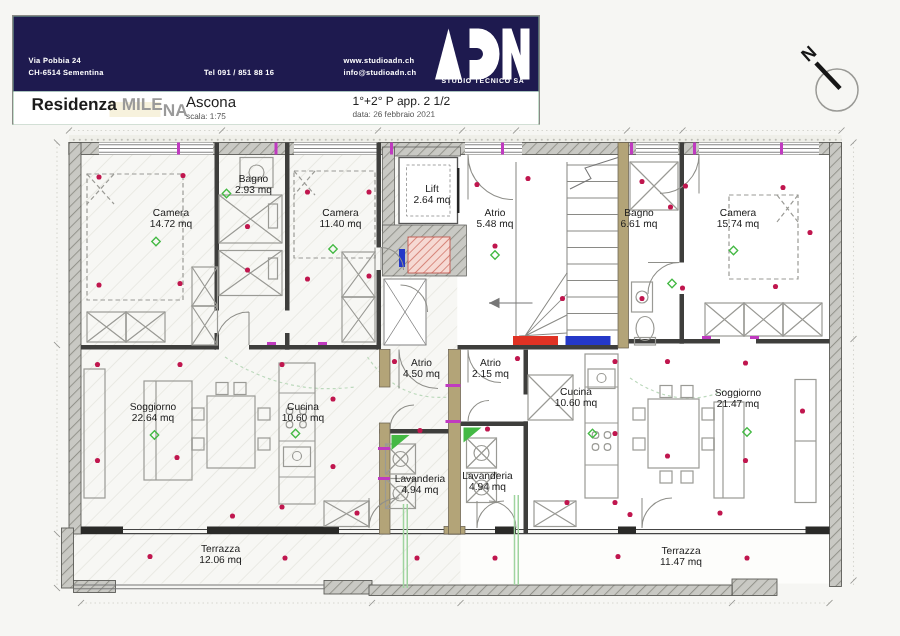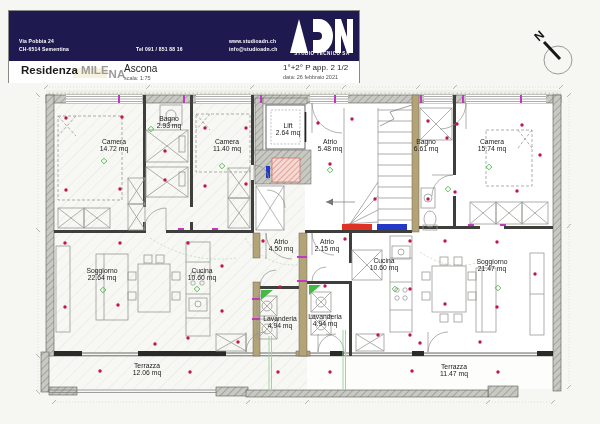--- a/index.html
+++ b/index.html
@@ -17,21 +17,21 @@
   .logo-sub{position:absolute;right:4px;top:40px;width:66px;text-align:center;color:#fff;
             font-size:4.6px;font-weight:bold;letter-spacing:.5px;}
   .strip{position:absolute;left:0;top:50px;width:100%;height:22px;background:#fff;}
   .res{position:absolute;left:12px;top:3px;font-size:11.5px;font-weight:bold;color:#1c1c1c;white-space:nowrap;}
   .res .gray{color:#9a9a9a;font-weight:bold;}
   .res .low{position:relative;top:4px;color:#9a9a9a;}
   .hl{position:absolute;left:64px;top:7px;width:34px;height:10px;background:#f3edcf;opacity:.7;}
   .loc{position:absolute;left:115px;top:2px;}
   .loc .big{font-size:10px;font-weight:normal;color:#1c1c1c;}
   .loc .small{font-size:5.5px;color:#555;margin-top:1px;}
-  .app{position:absolute;left:226px;top:2px;margin-left:48px;}
+  .app{position:absolute;left:226px;top:2px;}
   .app .big{font-size:8px;color:#222;}
   .app .small{font-size:5.5px;color:#555;margin-top:2px;}
   .sw{position:absolute;top:54px;box-sizing:border-box;}
   .sw1{left:288px;width:20px;height:13px;border:1px solid #8a8a86;background:#fff;}
   .sw2{left:312px;top:57px;width:9px;height:6px;border:1px solid #8a8a86;background:#fff;}
   .sw3{left:325px;width:22px;height:13px;background:#6b6b6b;}
   .compass{position:absolute;left:525px;top:18px;}
   .plan-svg{position:absolute;left:0;top:0;}
   .room-label{font-size:6.8px;fill:#1a1a1a;}
   text{font-family:"Liberation Sans",sans-serif;}

